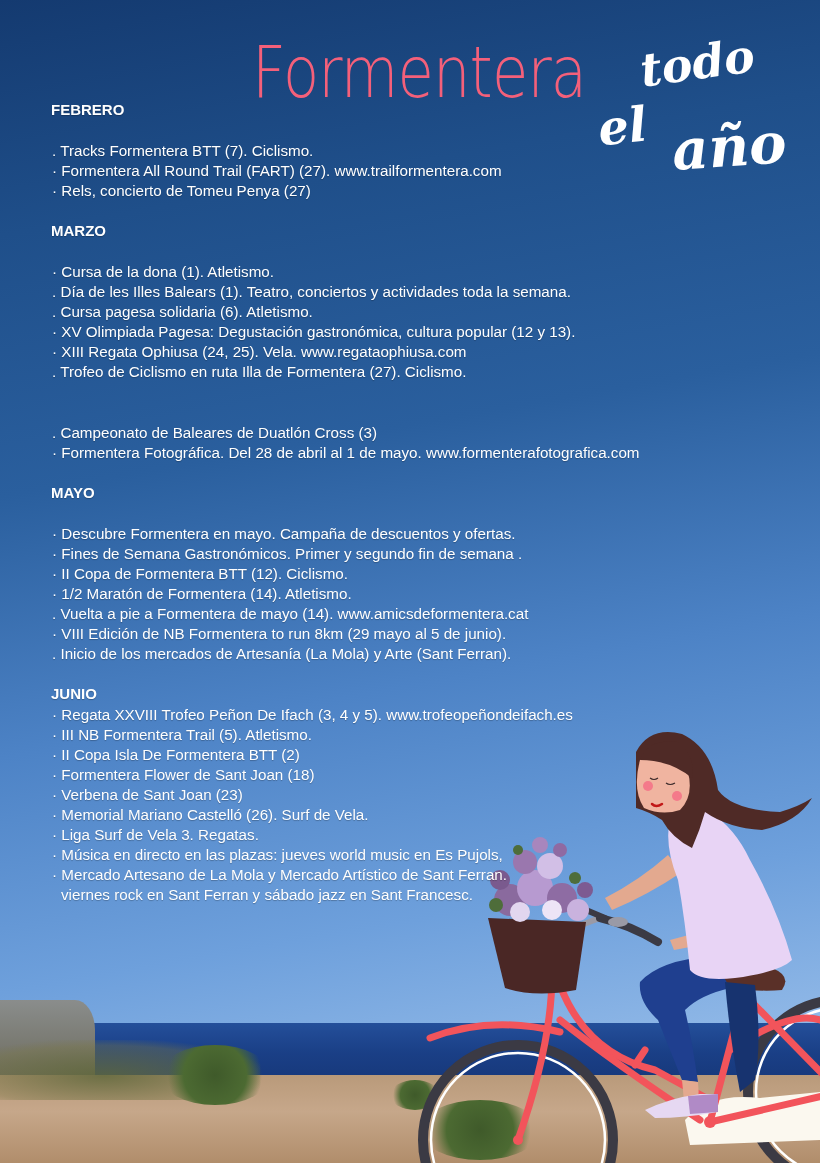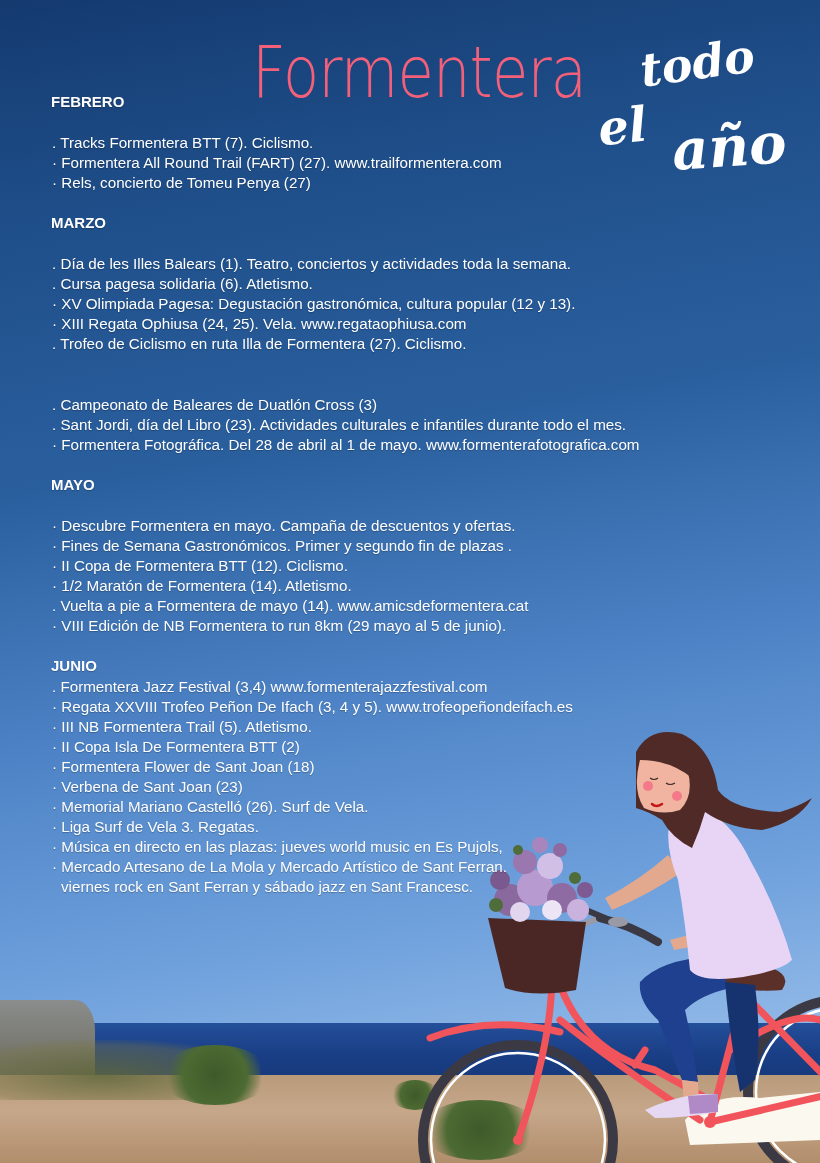--- a/index.html
+++ b/index.html
@@ -22,21 +22,21 @@
   .script {
     position: absolute; color: #ffffff;
     font-family: "DejaVu Serif", serif; font-style: italic; font-weight: bold;
     line-height: 1;
   }
   .s-todo { left: 640px; top: 40px; font-size: 46px; transform: rotate(-8deg); }
   .s-el { left: 598px; top: 102px; font-size: 48px; transform: rotate(-6deg); }
   .s-ano { left: 672px; top: 118px; font-size: 56px; transform: rotate(-4deg); }
 
   .content {
-    position: absolute; left: 51px; top: 92px; width: 680px;
+    position: absolute; left: 51px; top: 100px; width: 680px;
     color: #ffffff; font-size: 15.2px; line-height: 20px;
     text-shadow: 0 1px 1px rgba(0,0,0,0.25);
     z-index: 3;
   }
   .month { margin: 0; font-size: 15px; line-height: 20px; }
   .month-gap { height: 20px; }
   .items { list-style: none; margin: 1px; padding: 0; }
   .items li { margin: 0; white-space: nowrap; }
   .sect-gap { height: 19px; }
   .cont { padding-left: 9px; }
@@ -97,57 +97,57 @@
         <li>· Formentera All Round Trail (FART) (27). www.trailformentera.com</li>
         <li>· Rels, concierto de Tomeu Penya (27)</li>
       </ul>
     </section>
     <div class="sect-gap"></div>
 
     <section>
       <h3 class="month">MARZO</h3>
       <div class="month-gap"></div>
       <ul class="items">
+        <li>· Cursa de la dona (1). Atletismo.</li>
         <li>. Día de les Illes Balears (1). Teatro, conciertos y actividades toda la semana.</li>
         <li>. Cursa pagesa solidaria (6). Atletismo.</li>
         <li>· XV Olimpiada Pagesa: Degustación gastronómica, cultura popular (12 y 13).</li>
         <li>· XIII Regata Ophiusa (24, 25). Vela. www.regataophiusa.com</li>
         <li>. Trofeo de Ciclismo en ruta Illa de Formentera (27). Ciclismo.</li>
       </ul>
     </section>
     <div class="sect-gap"></div>
 
     <section>
       <div class="month-gap"></div>
       <ul class="items">
         <li>. Campeonato de Baleares de Duatlón Cross (3)</li>
-        <li>. Sant Jordi, día del Libro (23). Actividades culturales e infantiles durante todo el mes.</li>
         <li>· Formentera Fotográfica. Del 28 de abril al 1 de mayo. www.formenterafotografica.com</li>
       </ul>
     </section>
     <div class="sect-gap"></div>
 
     <section>
       <h3 class="month">MAYO</h3>
       <div class="month-gap"></div>
       <ul class="items">
         <li>· Descubre Formentera en mayo. Campaña de  descuentos y ofertas.</li>
-        <li>· Fines de Semana Gastronómicos. Primer y segundo fin de plazas .</li>
+        <li>· Fines de Semana Gastronómicos. Primer y segundo fin de semana .</li>
         <li>· II Copa de Formentera BTT (12). Ciclismo.</li>
         <li>· 1/2 Maratón de Formentera (14). Atletismo.</li>
         <li>. Vuelta a pie a Formentera de mayo (14). www.amicsdeformentera.cat</li>
         <li>· VIII Edición de NB Formentera to run 8km (29 mayo al 5 de junio).</li>
+        <li>. Inicio de los mercados de Artesanía   (La Mola) y Arte (Sant Ferran).</li>
       </ul>
     </section>
     <div class="sect-gap"></div>
 
     <section>
       <h3 class="month">JUNIO</h3>
       <ul class="items">
-        <li>. Formentera Jazz Festival (3,4) www.formenterajazzfestival.com</li>
         <li>· Regata XXVIII Trofeo Peñon De Ifach (3, 4 y 5). www.trofeopeñondeifach.es</li>
         <li>· III NB Formentera Trail  (5). Atletismo.</li>
         <li>· II Copa Isla De Formentera BTT (2)</li>
         <li>· Formentera Flower de Sant Joan (18)</li>
         <li>· Verbena de Sant Joan (23)</li>
         <li>· Memorial Mariano Castelló (26). Surf de Vela.</li>
         <li>· Liga Surf de Vela 3. Regatas.</li>
         <li>· Música en directo en las plazas: jueves world music en Es Pujols,</li>
         <li>· Mercado Artesano de La Mola y Mercado Artístico de Sant Ferran.</li>
         <li class="cont">viernes rock en Sant Ferran y sábado jazz en Sant Francesc.</li>

